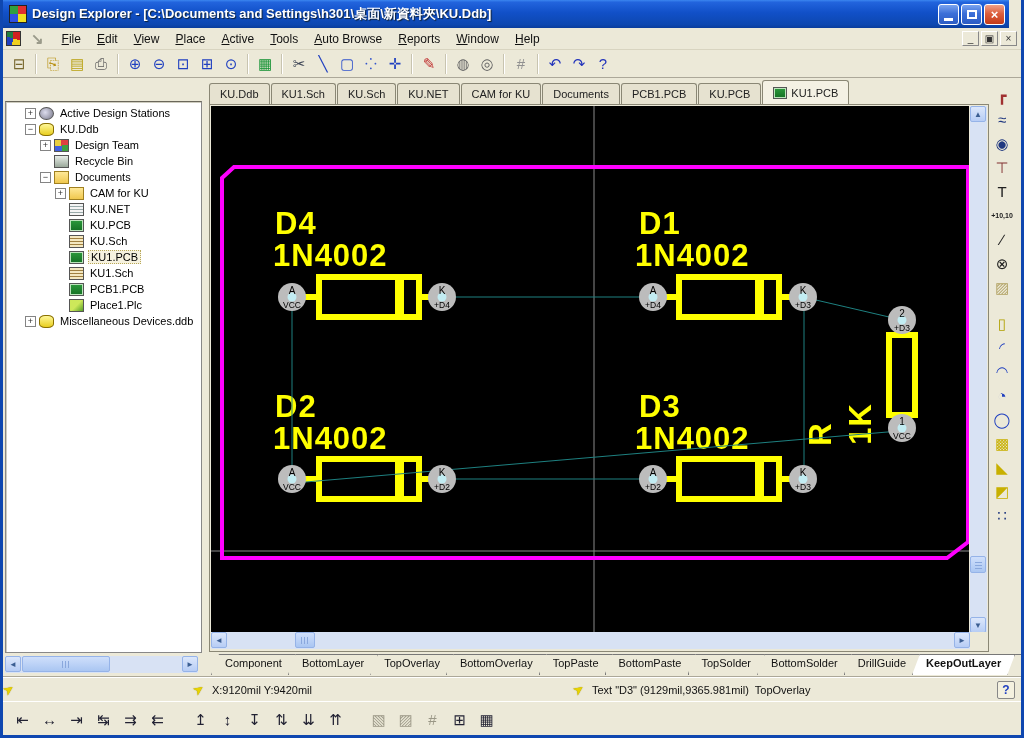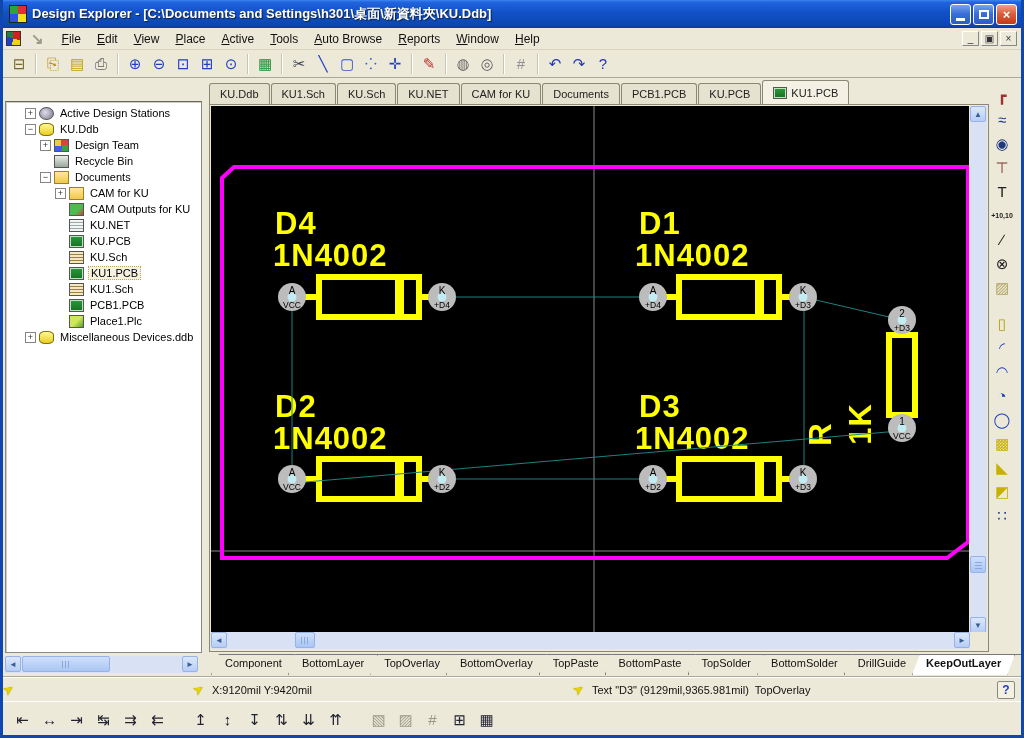--- a/index.html
+++ b/index.html
@@ -1,20 +1,20 @@
 <!DOCTYPE html>
 <html><head>
 <meta charset="utf-8">
 <style>
   html,body{margin:0;padding:0;background:#555;}
   *{box-sizing:border-box;font-family:"Liberation Sans",sans-serif;}
   #window{position:relative;width:1024px;height:738px;background:#ece9d8;overflow:hidden;
     border-left:3px solid #0f47b0;border-right:3px solid #0f47b0;border-bottom:3px solid #0f47b0;}
   
-  #titlebar{position:absolute;left:0;top:0;right:0;height:28px;display:flex;align-items:center;
+  #titlebar{position:absolute;left:0;top:0;right:12px;height:28px;display:flex;align-items:center;
     background:linear-gradient(180deg,#3b86f0 0%,#2264dd 8%,#1150c8 45%,#0d47b0 88%,#0a3d9c 100%);padding:0 4px;}
   .app-icon{width:18px;height:18px;margin:0 5px 0 2px;border:1px solid #222;
     background:conic-gradient(#e03030 0 25%,#f0e020 25% 50%,#3050e0 50% 75%,#30a040 75%);}
   #title-text{color:#fff;font-weight:bold;font-size:13px;text-shadow:1px 1px 1px #123;white-space:nowrap;overflow:hidden;flex:1;}
   .winbtn{width:21px;height:21px;margin-left:2px;border-radius:3px;border:1px solid #fff;
     background:linear-gradient(180deg,#7aa4ef,#3c6fd8 45%,#2c5cc4);display:flex;align-items:center;justify-content:center;}
   .winbtn.close{background:linear-gradient(180deg,#f0a088,#dd5f3d 45%,#c43a18);color:#fff;font-weight:bold;font-size:13px;}
   .glyph-min{display:block;width:9px;height:3px;background:#fff;margin-top:10px;}
   .glyph-max{display:block;width:10px;height:9px;border:2px solid #fff;}
   
@@ -209,26 +209,20 @@
           <span style="width: 32px; flex: 0 0 auto;"></span>
           <span class="tree-exp">−</span>
           <span class="ticon ti-folder"></span>
           <span class="tree-label">Documents</span>
         </div>
         <div class="tree-row">
           <span style="width: 47px; flex: 0 0 auto;"></span>
           <span class="tree-exp">+</span>
           <span class="ticon ti-folder"></span>
           <span class="tree-label">CAM for KU</span>
-        </div>
-        <div class="tree-row">
-          <span style="width: 47px; flex: 0 0 auto;"></span>
-          <span class="tree-spacer"></span>
-          <span class="ticon ti-cam"></span>
-          <span class="tree-label">CAM Outputs for KU</span>
         </div>
         <div class="tree-row">
           <span style="width: 47px; flex: 0 0 auto;"></span>
           <span class="tree-spacer"></span>
           <span class="ticon ti-net"></span>
           <span class="tree-label">KU.NET</span>
         </div>
         <div class="tree-row">
           <span style="width: 47px; flex: 0 0 auto;"></span>
           <span class="tree-spacer"></span>

